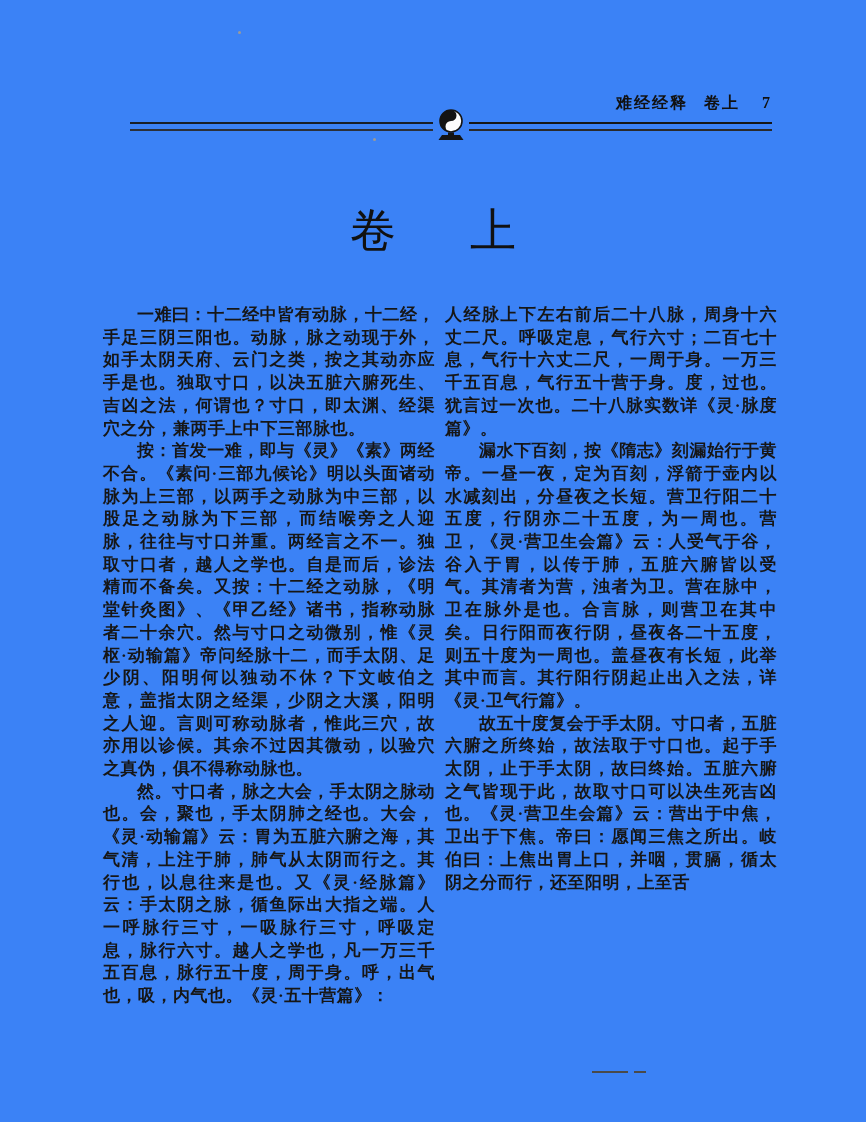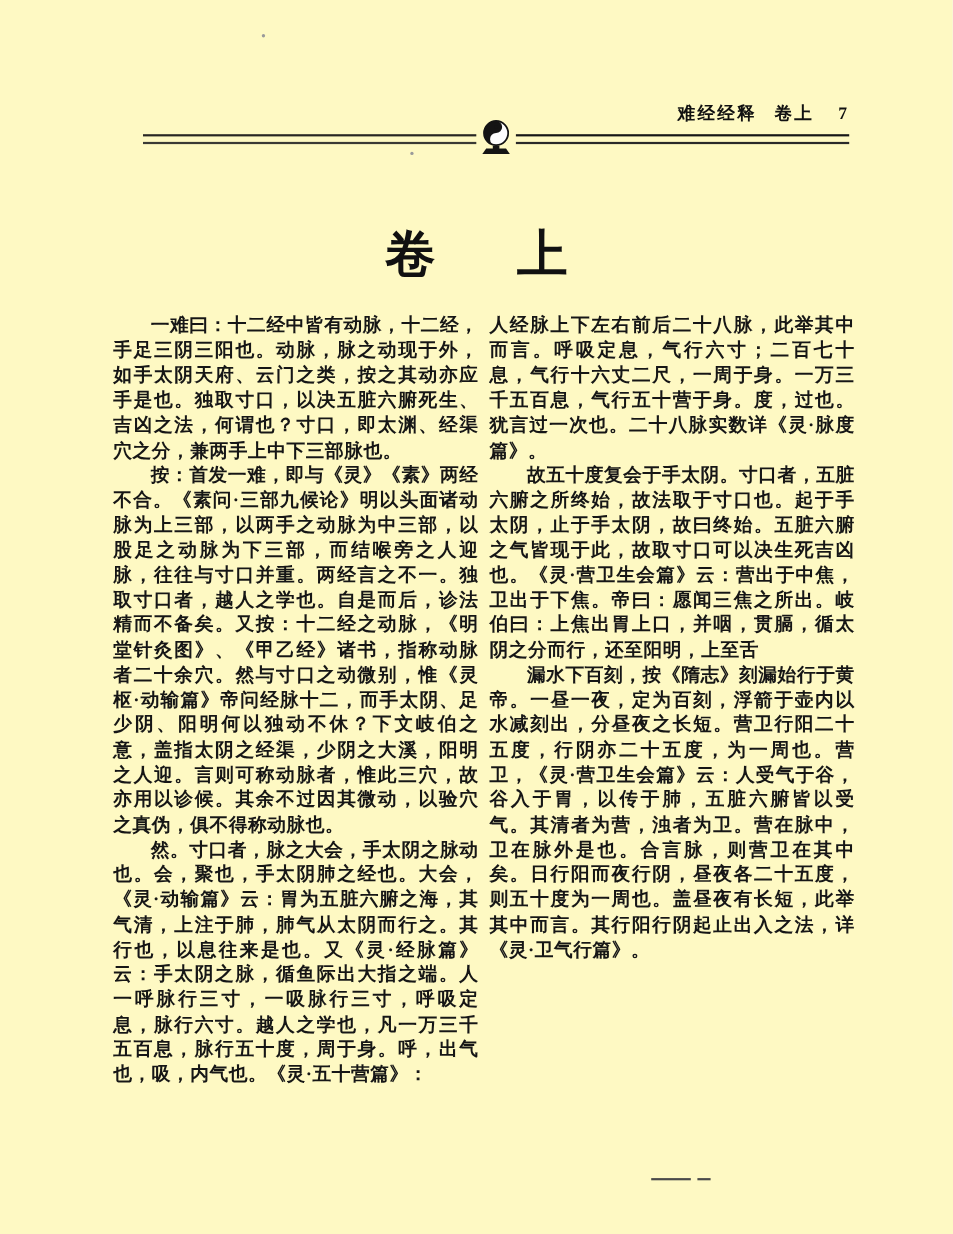--- a/index.html
+++ b/index.html
@@ -1,21 +1,21 @@
 <!DOCTYPE html>
 <html><head>
 <meta charset="utf-8">
 <style>
   html,body{margin:0;padding:0;}
   body{
     width:866px;height:1122px;background:#f4f4f2;overflow:hidden;
     font-family:"Liberation Serif","DejaVu Serif",serif;
   }
   .page{
-    position:relative;width:866px;height:1122px;background:#fef9c3;color:#1b1b1b;
+    position:relative;width:866px;height:1122px;background:#3b82f6;color:#1b1b1b;
   }
   
   .running-head{
     position:absolute;top:93px;left:0;width:770px;text-align:right;
     font-size:16px;font-weight:700;letter-spacing:2px;color:#111;white-space:nowrap;
   }
   .running-head .rh-vol{margin-left:16px;}
   .running-head .rh-page{margin-left:22px;letter-spacing:0;}
   
   .header-rule{
@@ -23,26 +23,26 @@
     display:flex;align-items:center;
   }
   .rule-seg{
     flex:1;height:5px;border-top:2px solid #161616;border-bottom:2px solid #2a2a2a;
   }
   .rule-seg.left{border-top-style:solid;opacity:.92;}
   .logo-wrap{width:34px;display:flex;justify-content:center;align-items:center;margin:0 1px;}
   
   .chapter-title{
     position:absolute;top:200px;left:0;width:866px;margin:0;text-align:center;
-    font-size:46px;font-weight:700;color:#111;letter-spacing:0;
+    font-size:46px;font-weight:400;color:#111;letter-spacing:0;
   }
   .chapter-title .gap{display:inline-block;width:74px;}
   
   .text-columns{
-    position:absolute;top:285px;left:103px;width:686px;
+    position:absolute;top:304px;left:103px;width:686px;
     display:flex;gap:10px;
   }
   .col{width:332px;}
   .col p{
     margin:0;font-size:17px;line-height:22.7px;font-weight:700;color:#161616;
     text-align:justify;text-justify:inter-ideograph;word-break:break-all;
     letter-spacing:0.5px;
   }
   .col p.ind{text-indent:2em;}
   
@@ -82,23 +82,23 @@
     <span>卷</span><span class="gap"></span><span>上</span>
   </h1>
 
   <main class="text-columns">
     <section class="col" id="col-left">
         <p class="ind">一难曰：十二经中皆有动脉，十二经，手足三阴三阳也。动脉，脉之动现于外，如手太阴天府、云门之类，按之其动亦应手是也。独取寸口，以决五脏六腑死生、吉凶之法，何谓也？寸口，即太渊、经渠穴之分，兼两手上中下三部脉也。</p>
         <p class="ind">按：首发一难，即与《灵》《素》两经不合。《素问·三部九候论》明以头面诸动脉为上三部，以两手之动脉为中三部，以股足之动脉为下三部，而结喉旁之人迎脉，往往与寸口并重。两经言之不一。独取寸口者，越人之学也。自是而后，诊法精而不备矣。又按：十二经之动脉，《明堂针灸图》、《甲乙经》诸书，指称动脉者二十余穴。然与寸口之动微别，惟《灵枢·动输篇》帝问经脉十二，而手太阴、足少阴、阳明何以独动不休？下文岐伯之意，盖指太阴之经渠，少阴之大溪，阳明之人迎。言则可称动脉者，惟此三穴，故亦用以诊候。其余不过因其微动，以验穴之真伪，俱不得称动脉也。</p>
         <p class="ind">然。寸口者，脉之大会，手太阴之脉动也。会，聚也，手太阴肺之经也。大会，《灵·动输篇》云：胃为五脏六腑之海，其气清，上注于肺，肺气从太阴而行之。其行也，以息往来是也。又《灵·经脉篇》云：手太阴之脉，循鱼际出大指之端。人一呼脉行三寸，一吸脉行三寸，呼吸定息，脉行六寸。越人之学也，凡一万三千五百息，脉行五十度，周于身。呼，出气也，吸，内气也。《灵·五十营篇》：</p>
       </section>
     <section class="col" id="col-right">
-        <p class="">人经脉上下左右前后二十八脉，此举其中而言。呼吸定息，气行六寸；二百七十息，气行十六丈二尺，一周于身。一万三千五百息，气行五十营于身。度，过也。犹言过一次也。二十八脉实数详《灵·脉度篇》。</p>
+        <p class="">人经脉上下左右前后二十八脉，周身十六丈二尺。呼吸定息，气行六寸；二百七十息，气行十六丈二尺，一周于身。一万三千五百息，气行五十营于身。度，过也。犹言过一次也。二十八脉实数详《灵·脉度篇》。</p>
+        <p class="ind">漏水下百刻，按《隋志》刻漏始行于黄帝。一昼一夜，定为百刻，浮箭于壶内以水减刻出，分昼夜之长短。营卫行阳二十五度，行阴亦二十五度，为一周也。营卫，《灵·营卫生会篇》云：人受气于谷，谷入于胃，以传于肺，五脏六腑皆以受气。其清者为营，浊者为卫。营在脉中，卫在脉外是也。合言脉，则营卫在其中矣。日行阳而夜行阴，昼夜各二十五度，则五十度为一周也。盖昼夜有长短，此举其中而言。其行阳行阴起止出入之法，详《灵·卫气行篇》。</p>
         <p class="ind">故五十度复会于手太阴。寸口者，五脏六腑之所终始，故法取于寸口也。起于手太阴，止于手太阴，故曰终始。五脏六腑之气皆现于此，故取寸口可以决生死吉凶也。《灵·营卫生会篇》云：营出于中焦，卫出于下焦。帝曰：愿闻三焦之所出。岐伯曰：上焦出胃上口，并咽，贯膈，循太阴之分而行，还至阳明，上至舌</p>
-        <p class="ind">漏水下百刻，按《隋志》刻漏始行于黄帝。一昼一夜，定为百刻，浮箭于壶内以水减刻出，分昼夜之长短。营卫行阳二十五度，行阴亦二十五度，为一周也。营卫，《灵·营卫生会篇》云：人受气于谷，谷入于胃，以传于肺，五脏六腑皆以受气。其清者为营，浊者为卫。营在脉中，卫在脉外是也。合言脉，则营卫在其中矣。日行阳而夜行阴，昼夜各二十五度，则五十度为一周也。盖昼夜有长短，此举其中而言。其行阳行阴起止出入之法，详《灵·卫气行篇》。</p>
       </section>
   </main>
 
   <div class="scan-mark">
     <span class="d1"></span>
     <span class="d2"></span>
   </div>
   <span class="dot-artifact" style="top:31px;left:238px;"></span>
   <span class="dot-artifact" style="top:138px;left:373px;"></span>
 

